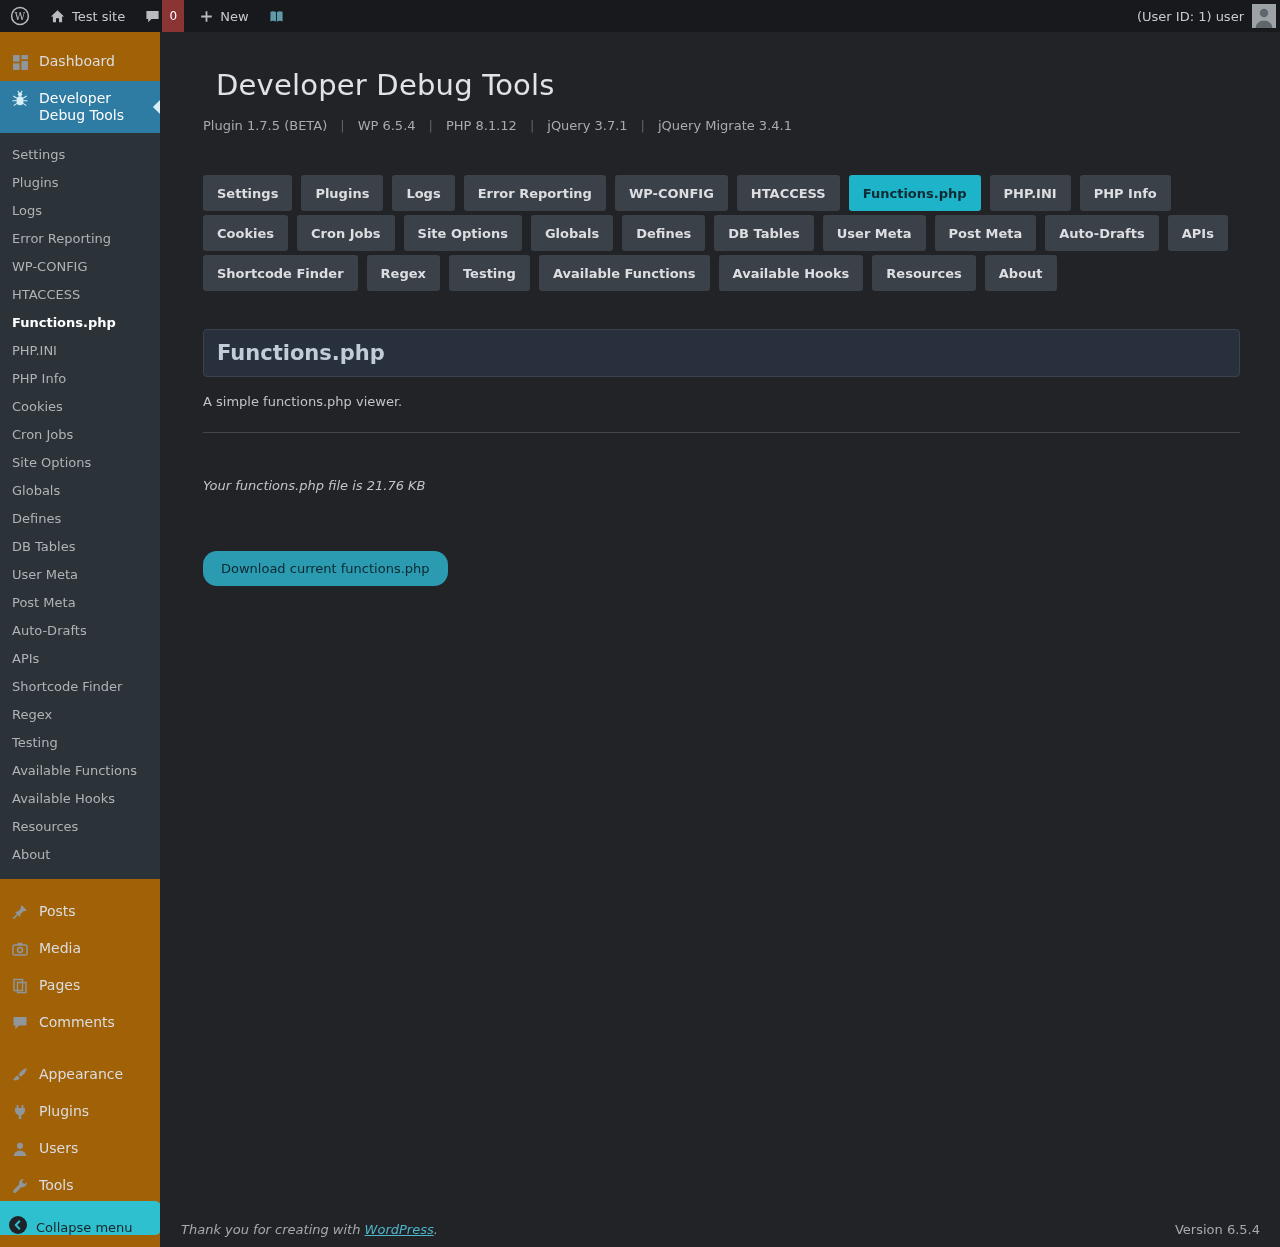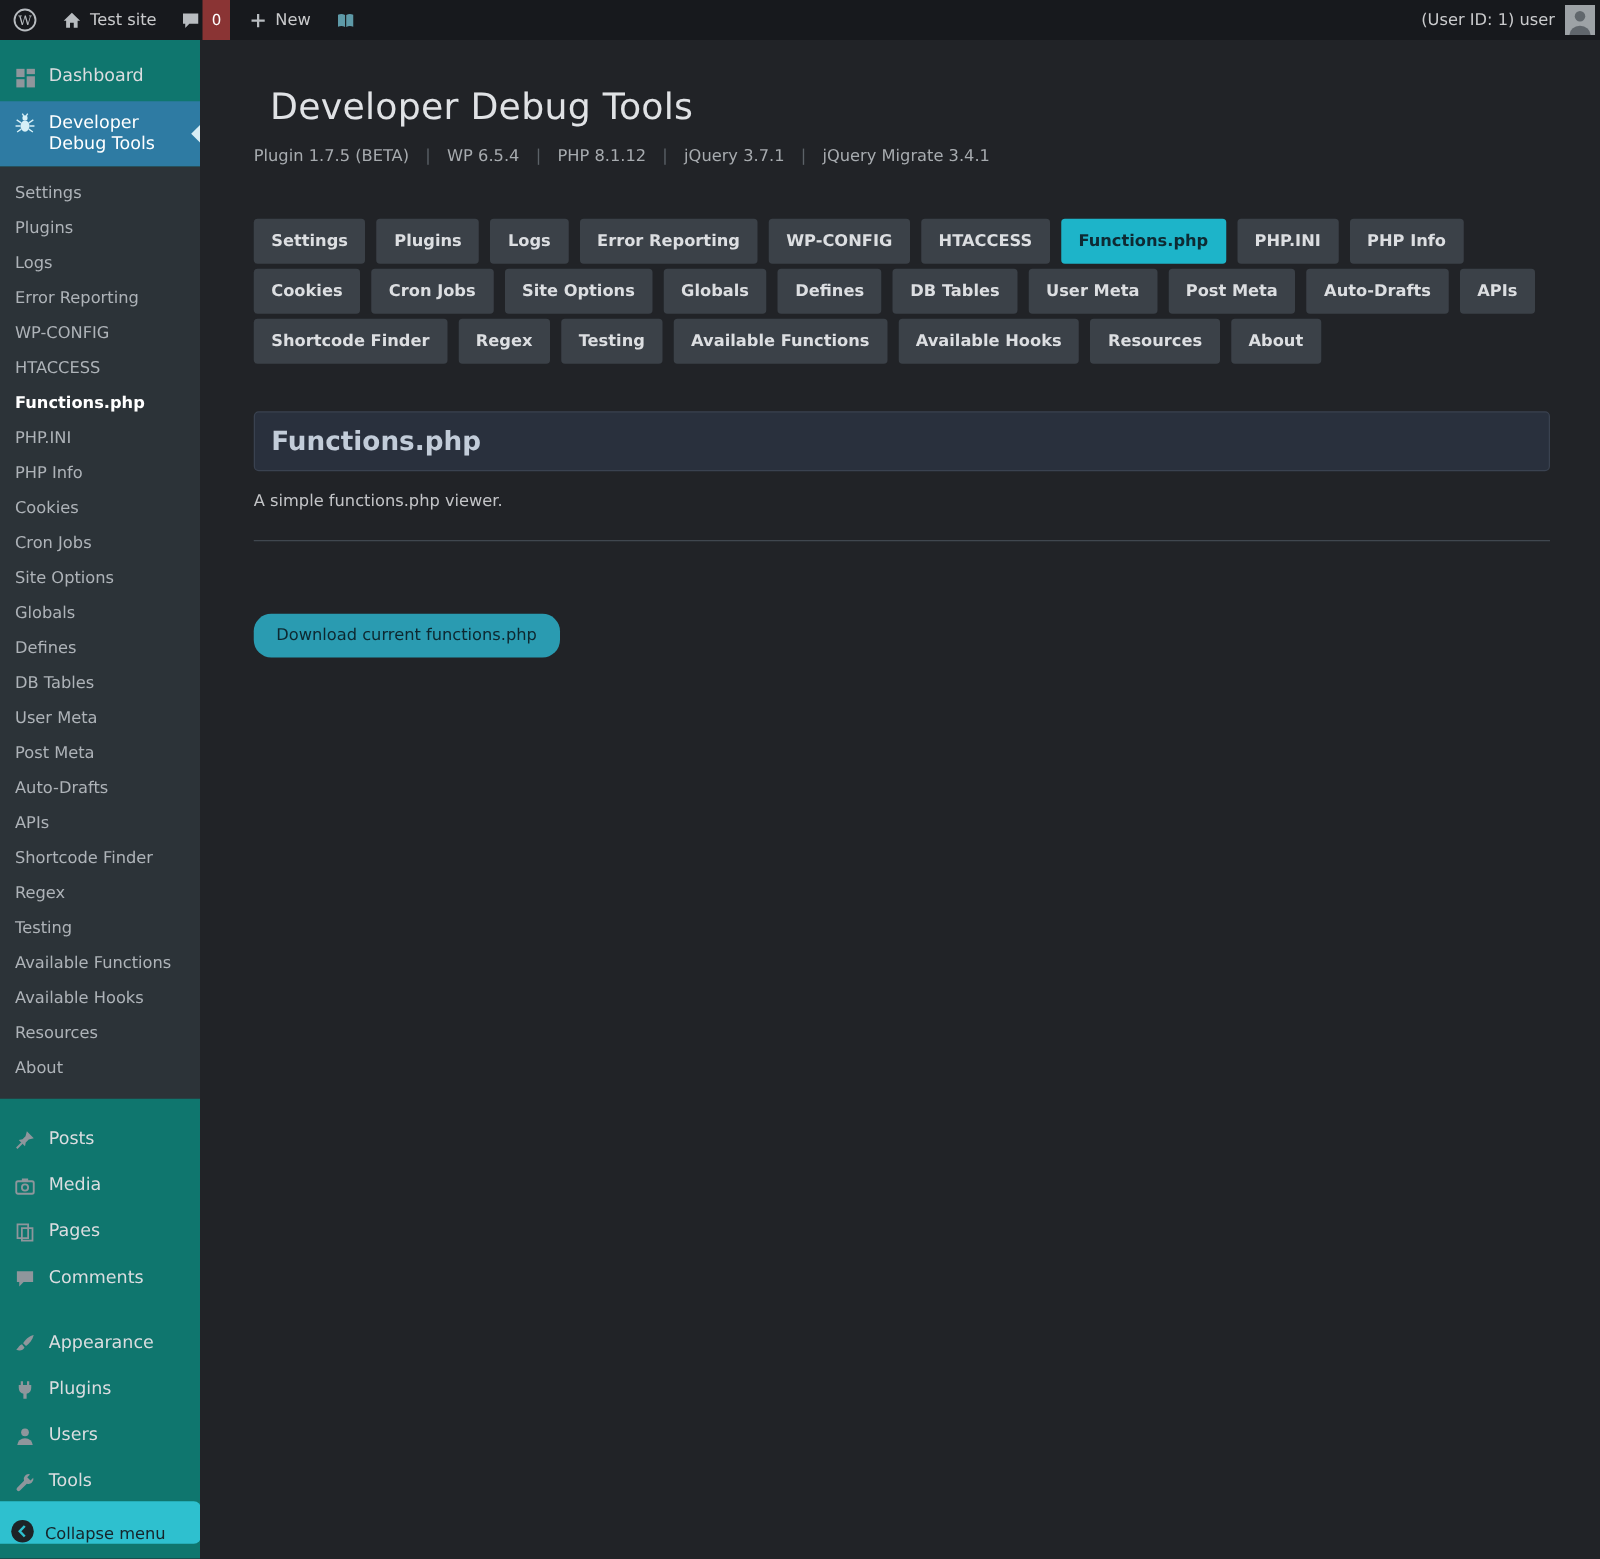--- a/index.html
+++ b/index.html
@@ -11,21 +11,21 @@
   
   .admin-bar{position:absolute;top:0;left:0;width:1280px;height:32px;background:#17191d;
     display:flex;align-items:center;color:#c9cacc;z-index:40}
   .ab-item{display:flex;align-items:center;gap:7px;height:32px;padding:0 10px;cursor:pointer;font-size:13px}
   .ab-item .ico{display:flex;align-items:center;justify-content:center;color:#b8bcc0}
   .ab-badge{height:32px;min-width:22px;display:flex;align-items:center;justify-content:center;
     background:#8a3434;color:#fff;font-size:12px;padding:0 6px;cursor:pointer}
   .ab-right{margin-left:auto;display:flex;align-items:center;gap:8px;padding-right:4px;height:32px}
   .ab-right .avatar{width:24px;height:24px;display:block;overflow:hidden}
   
-  .sidebar{position:absolute;top:32px;left:0;width:160px;height:1215px;background:#0f766e;padding-top:12px}
+  .sidebar{position:absolute;top:32px;left:0;width:160px;height:1215px;background:#a16207;padding-top:12px}
   .menu-item{display:flex;align-items:flex-start;gap:9px;padding:9px 8px 9px 10px;color:#dbdde0;
     font-size:14px;line-height:17px;cursor:pointer;position:relative}
   .menu-item .ico{width:20px;height:20px;flex:0 0 20px;display:flex;align-items:center;justify-content:center;
     color:#8f969c;margin-top:-1px}
   .menu-item.active{background:#2e7ba3;color:#fff}
   .menu-item.active .ico{color:#d7f0f7}
   .menu-arrow{position:absolute;right:-5px;top:50%;width:10px;height:10px;margin-top:-5px;
     background:#d9eef5;transform:rotate(45deg)}
   .submenu{background:#2c3338;padding:8px 0 10px}
   .submenu-item{display:block;padding:7px 12px;color:#aeb3b8;font-size:13px;line-height:14px;cursor:pointer;text-decoration:none}
@@ -314,19 +314,27 @@
       </div>
 
     <div class="panel-head">
       <h2 class="panel-title">Functions.php</h2>
     </div>
 
     <p class="panel-desc">A simple functions.php viewer.</p>
 
     <hr class="divider">
 
+    <p class="file-info">Your functions.php file is 21.76 KB</p>
 
     <div class="btn-row1">
       <button class="btn">Download current functions.php</button>
     </div>
   </div>
 
+  <div class="footer">
+    <span class="credit">
+      <span>Thank you for creating with</span>
+      <a>WordPress</a><span>.</span>
+    </span>
+    <span>Version 6.5.4</span>
+  </div>
 </main>
 
 </body></html>

